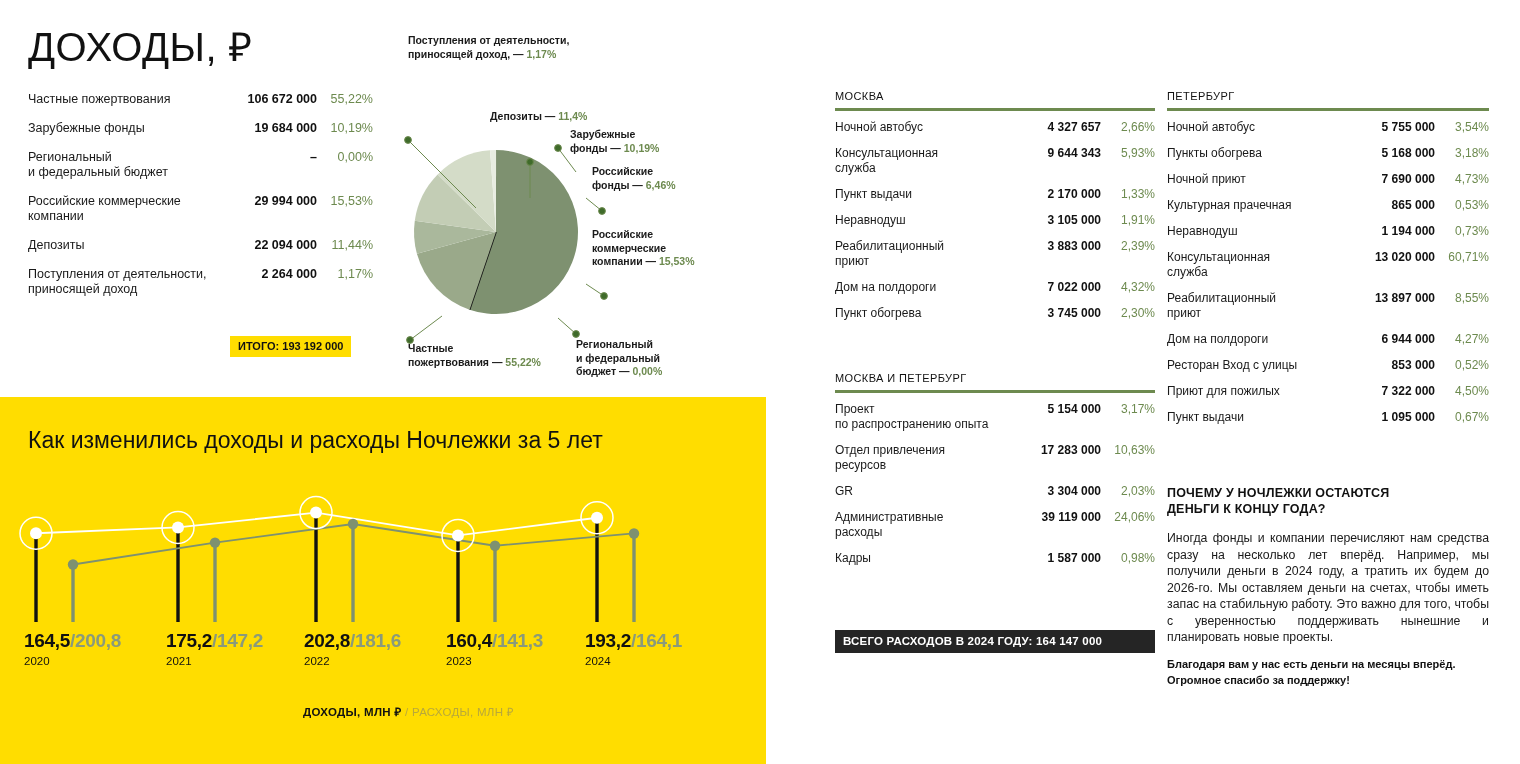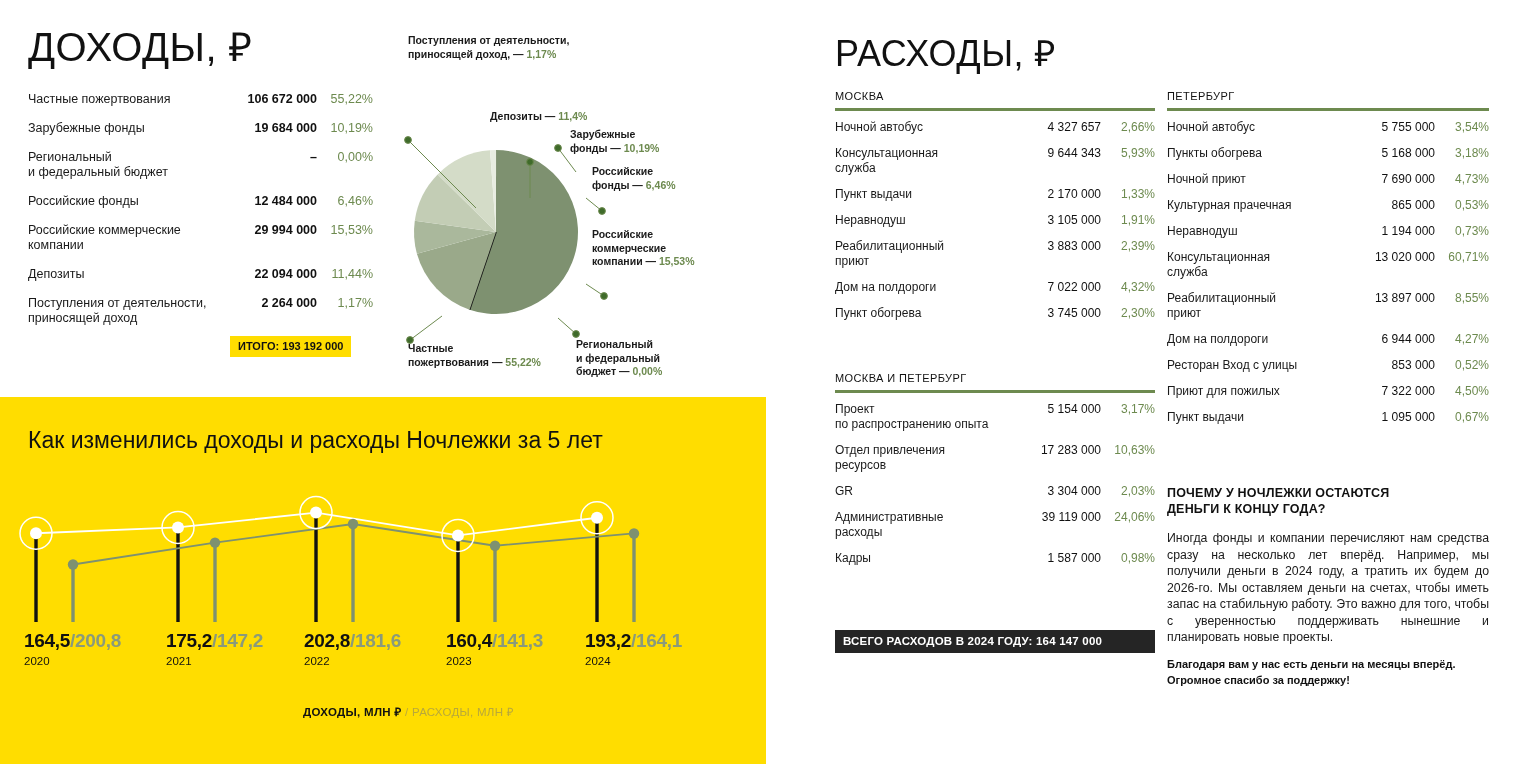--- a/index.html
+++ b/index.html
@@ -89,21 +89,21 @@
   .col-both { position: absolute; left: 69px; top: 372px; width: 320px; }
 
   .sec-head {
     font-size: 11px; font-weight: normal; letter-spacing: .4px;
     color: #111; margin-bottom: 6px;
   }
   .sec-rule { height: 3px; background: #6d8a4f; margin-bottom: 9px; }
 
   .ex-row { display: flex; align-items: flex-start; margin-bottom: 11px; }
   .ex-name { flex: 1; font-size: 12px; line-height: 15px; color: #1a1a1a; padding-right: 6px; }
-  .ex-val { width: 98px; text-align: right; font-size: 12px; font-weight: normal; line-height: 15px; color: #111; }
+  .ex-val { width: 98px; text-align: right; font-size: 12px; font-weight: bold; line-height: 15px; color: #111; }
   .ex-pct { width: 54px; text-align: right; font-size: 12px; line-height: 15px; color: #6d8a4f; }
 
   .total-bar {
     position: absolute; left: 69px; top: 630px; width: 320px;
     background: #252525; color: #ffffff;
     font-size: 11.5px; font-weight: bold; letter-spacing: .2px;
     padding: 5px 8px 6px 8px; white-space: nowrap;
   }
 
   .why-block { position: absolute; left: 401px; top: 485px; width: 322px; }
@@ -131,25 +131,20 @@
         </div>
         <div class="inc-row">
           <div class="inc-name">Зарубежные фонды</div>
           <div class="inc-val">19 684 000</div>
           <div class="inc-pct">10,19%</div>
         </div>
         <div class="inc-row">
           <div class="inc-name">Региональный<br>и федеральный бюджет</div>
           <div class="inc-val">–</div>
           <div class="inc-pct">0,00%</div>
-        </div>
-        <div class="inc-row">
-          <div class="inc-name">Российские фонды</div>
-          <div class="inc-val">12 484 000</div>
-          <div class="inc-pct">6,46%</div>
         </div>
         <div class="inc-row">
           <div class="inc-name">Российские коммерческие<br>компании</div>
           <div class="inc-val">29 994 000</div>
           <div class="inc-pct">15,53%</div>
         </div>
         <div class="inc-row">
           <div class="inc-name">Депозиты</div>
           <div class="inc-val">22 094 000</div>
           <div class="inc-pct">11,44%</div>
@@ -278,21 +273,20 @@
           </div>
         </div>
 
       <div class="legend">
         <span class="inc-lg">ДОХОДЫ, МЛН ₽</span><span class="exp-lg"> / </span><span class="exp-lg">РАСХОДЫ, МЛН ₽</span>
       </div>
     </div>
   </div>
 
   <div class="right-side">
-    <div class="r-title">РАСХОДЫ, ₽</div>
 
     <div class="col-msk">
       <div class="sec-head">МОСКВА</div>
       <div class="sec-rule"></div>
       <div id="tbl-msk">
           <div class="ex-row">
             <div class="ex-name">Ночной автобус</div>
             <div class="ex-val">4 327 657</div>
             <div class="ex-pct">2,66%</div>
           </div>

